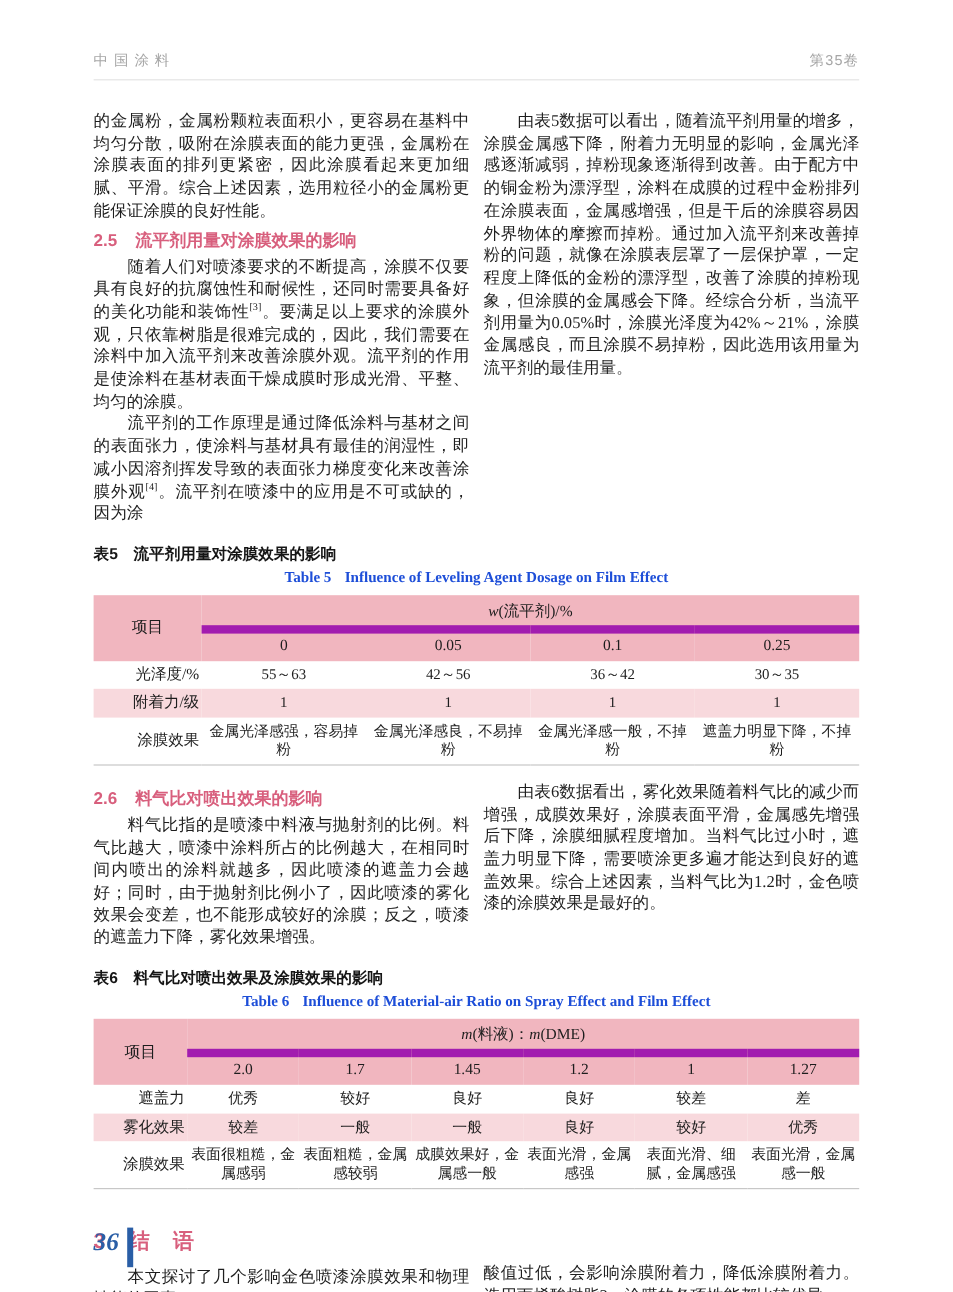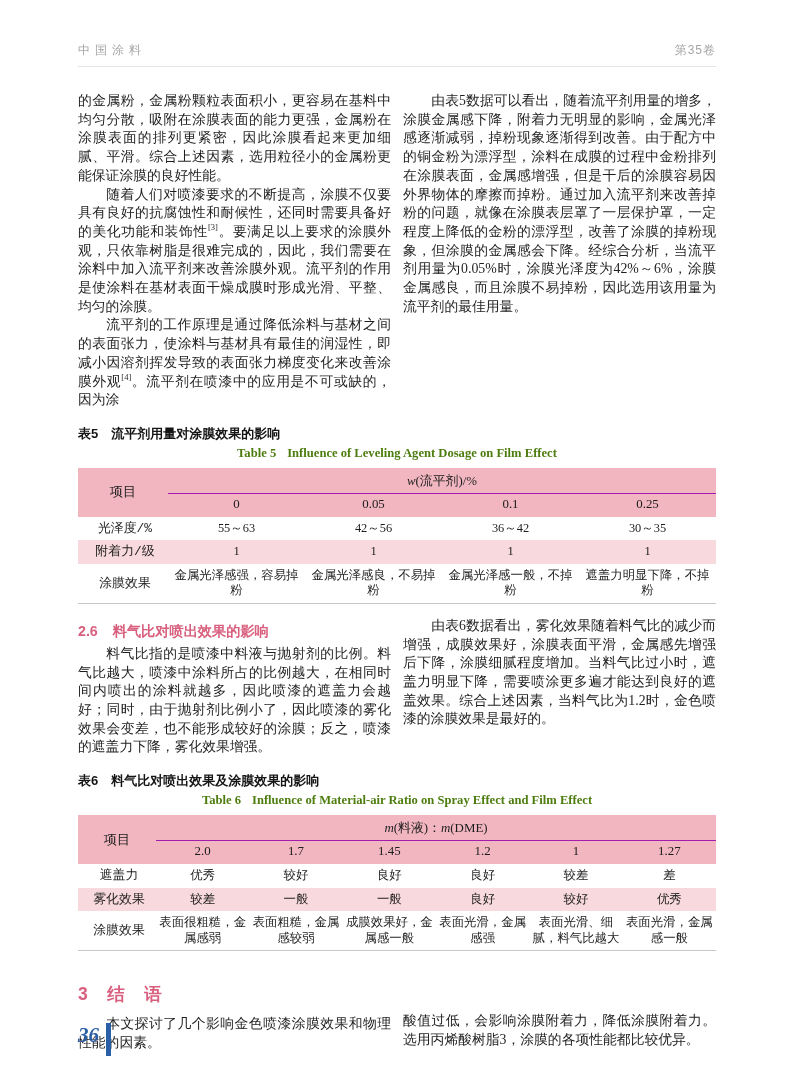--- a/index.html
+++ b/index.html
@@ -33,31 +33,31 @@
   }
   .sec-h-big {
     color:var(--accent,#d85f7d); font-family:"Liberation Sans","DejaVu Sans",sans-serif;
     font-weight:700; font-size:17.5px; margin:18px 0 9px 0; letter-spacing:1px;
   }
 
   
   .tblwrap { margin:15px 0 13px 0; }
   .cap-cn { font-family:"Liberation Sans","DejaVu Sans",sans-serif; font-weight:700; font-size:13px; color:#151515; }
   .cap-cn .cap-title { margin-left:13px; }
-  .cap-en { text-align:center; font-weight:700; font-size:12.6px; color:#4d7c0f; margin:3px 0 7px 0; }
+  .cap-en { text-align:center; font-weight:700; font-size:12.6px; color:#1d4ed8; margin:3px 0 7px 0; }
   .cap-en .cap-title { margin-left:11px; }
   table { width:100%; border-collapse:collapse; table-layout:fixed; border-bottom:1.5px solid #c7c7c7; }
   th,td { font-weight:normal; }
   thead th { background:var(--table-header-pink,#f1b6bf); font-size:12.9px; color:#1d1d1d; }
   th.item-h { font-size:13.2px; }
-  th.spanner { border-bottom:1px solid #a21caf; padding:5px 0 3px 0; }
+  th.spanner { border-bottom:7px solid #a21caf; padding:5px 0 3px 0; }
   .ivar { font-style:italic; }
   tr.dose-row th { padding:3px 0 5px 0; }
   tbody td { font-size:12.4px; text-align:center; padding:4px 2px; line-height:15.5px; color:#1d1d1d; }
-  td.rowlabel { text-align:center; padding-left:6px; font-size:12.9px;font-family:Liberation Mono, monospace; }
+  td.rowlabel { text-align:right; padding-left:6px; font-size:12.9px; }
   tr.pink td { background:var(--table-row-pink,#f8d9dd); }
   col.label5 { width:90px; }
   col.label6 { width:78px; }
 
   
   .footer { position:absolute; left:78px; top:1023px; display:flex; align-items:flex-start; }
   .pgnum { color:var(--footer-blue,#2a5ea6); font-style:italic; font-weight:700; font-size:21px; margin-right:7px; }
   .fbar { width:5px; height:33px; background:var(--footer-blue,#2a5ea6); margin-right:8px; }
   .f-cn { font-family:"Liberation Sans","DejaVu Sans",sans-serif; font-size:13px; color:#4a4a4a; letter-spacing:2px; }
   .f-en { font-family:"Liberation Sans","DejaVu Sans",sans-serif; font-size:8px; color:#b5b5b5; margin-top:2px; }
@@ -68,25 +68,29 @@
 <div class="page">
 
   <div class="pg-header">
     <span class="journal">中国涂料</span>
     <span class="volume">第35卷</span>
   </div>
 
   <div class="cols">
     <div class="col">
       <p class="para">的金属粉，金属粉颗粒表面积小，更容易在基料中均匀分散，吸附在涂膜表面的能力更强，金属粉在涂膜表面的排列更紧密，因此涂膜看起来更加细腻、平滑。综合上述因素，选用粒径小的金属粉更能保证涂膜的良好性能。</p>
+      <div class="sec-h">
+        <span>2.5</span>
+        <span>流平剂用量对涂膜效果的影响</span>
+      </div>
       <p class="para indent"><span>随着人们对喷漆要求的不断提高，涂膜不仅要具有良好的抗腐蚀性和耐候性，还同时需要具备好的美化功能和装饰性</span><sup class="ref">[3]</sup><span>。要满足以上要求的涂膜外观，只依靠树脂是很难完成的，因此，我们需要在涂料中加入流平剂来改善涂膜外观。流平剂的作用是使涂料在基材表面干燥成膜时形成光滑、平整、均匀的涂膜。</span></p>
       <p class="para indent"><span>流平剂的工作原理是通过降低涂料与基材之间的表面张力，使涂料与基材具有最佳的润湿性，即减小因溶剂挥发导致的表面张力梯度变化来改善涂膜外观</span><sup class="ref">[4]</sup><span>。流平剂在喷漆中的应用是不可或缺的，因为涂</span></p>
     </div>
     <div class="col">
-      <p class="para indent">由表5数据可以看出，随着流平剂用量的增多，涂膜金属感下降，附着力无明显的影响，金属光泽感逐渐减弱，掉粉现象逐渐得到改善。由于配方中的铜金粉为漂浮型，涂料在成膜的过程中金粉排列在涂膜表面，金属感增强，但是干后的涂膜容易因外界物体的摩擦而掉粉。通过加入流平剂来改善掉粉的问题，就像在涂膜表层罩了一层保护罩，一定程度上降低的金粉的漂浮型，改善了涂膜的掉粉现象，但涂膜的金属感会下降。经综合分析，当流平剂用量为0.05%时，涂膜光泽度为42%～6%，涂膜金属感良，而且涂膜不易掉粉，因此选用该用量为流平剂的最佳用量。</p>
+      <p class="para indent">由表5数据可以看出，随着流平剂用量的增多，涂膜金属感下降，附着力无明显的影响，金属光泽感逐渐减弱，掉粉现象逐渐得到改善。由于配方中的铜金粉为漂浮型，涂料在成膜的过程中金粉排列在涂膜表面，金属感增强，但是干后的涂膜容易因外界物体的摩擦而掉粉。通过加入流平剂来改善掉粉的问题，就像在涂膜表层罩了一层保护罩，一定程度上降低的金粉的漂浮型，改善了涂膜的掉粉现象，但涂膜的金属感会下降。经综合分析，当流平剂用量为0.05%时，涂膜光泽度为42%～21%，涂膜金属感良，而且涂膜不易掉粉，因此选用该用量为流平剂的最佳用量。</p>
     </div>
   </div>
 
   <div class="tblwrap">
     <div class="cap-cn">
       <span>表5</span><span class="cap-title">流平剂用量对涂膜效果的影响</span>
     </div>
     <div class="cap-en">
       <span>Table 5</span><span class="cap-title">Influence of Leveling Agent Dosage on Film Effect</span>
     </div>
@@ -198,21 +202,21 @@
           <td>良好</td>
           <td>较好</td>
           <td>优秀</td>
         </tr>
         <tr>
           <td class="rowlabel">涂膜效果</td>
           <td>表面很粗糙，金属感弱</td>
           <td>表面粗糙，金属感较弱</td>
           <td>成膜效果好，金属感一般</td>
           <td>表面光滑，金属感强</td>
-          <td>表面光滑、细腻，料气比越大</td>
+          <td>表面光滑、细腻，金属感强</td>
           <td>表面光滑，金属感一般</td>
         </tr>
       </tbody>
     </table>
   </div>
 
   <div class="cols">
     <div class="col">
       <div class="sec-h-big">3　结　语</div>
       <p class="para indent">本文探讨了几个影响金色喷漆涂膜效果和物理性能的因素。</p>

